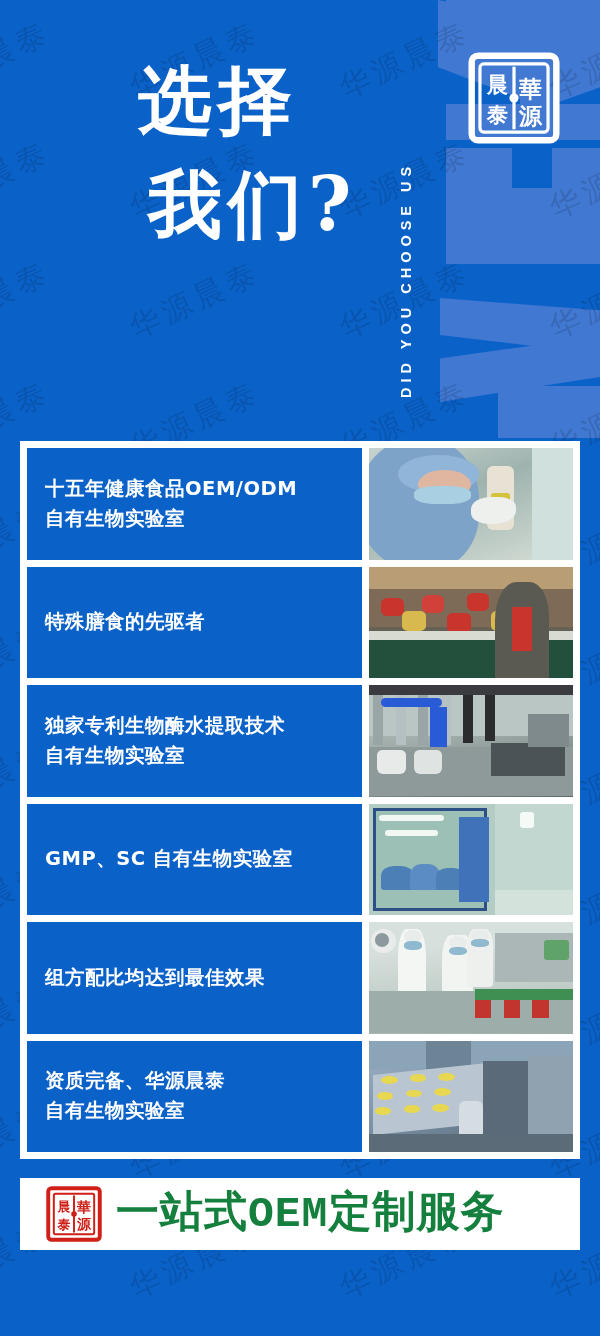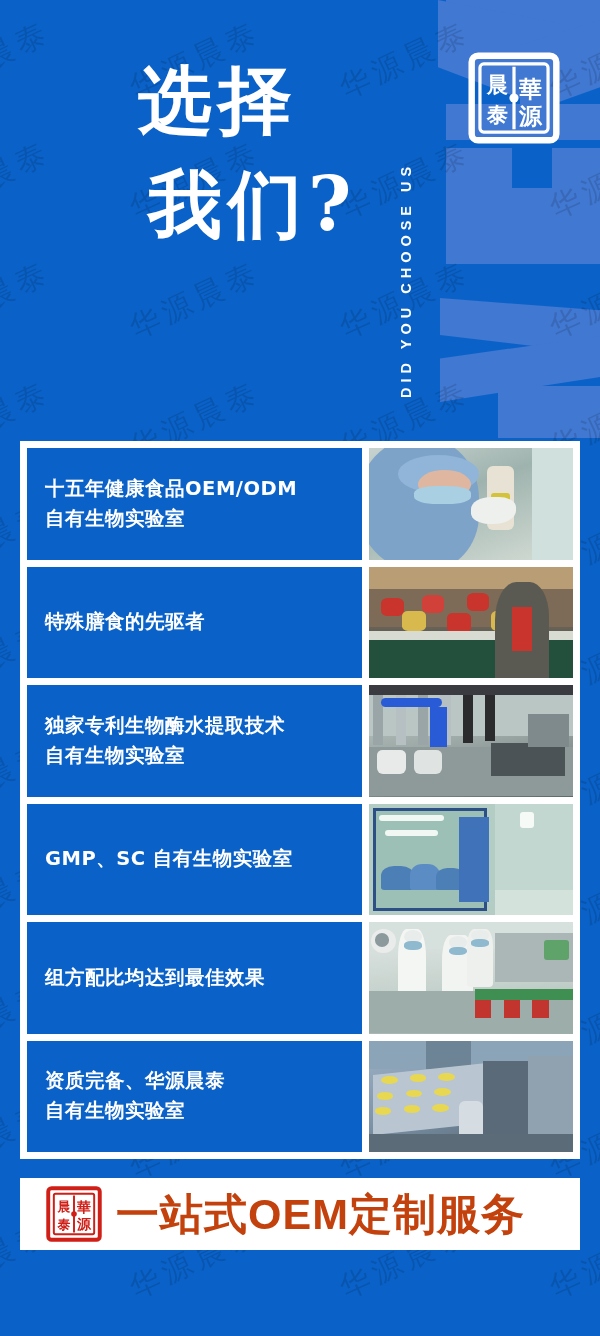--- a/index.html
+++ b/index.html
@@ -94,22 +94,22 @@
   
   .bottom-banner {
     position:absolute; left:20px; top:1178px;
     width:560px; height:72px; background:#ffffff;
     z-index:12;
     display:flex; align-items:center; padding-left:26px;
   }
   .banner-seal { width:56px; height:56px; flex:none; margin-right:14px; }
   .banner-seal svg { width:100%; height:100%; display:block; }
   .banner-text {
-    color:#c2410c;
-    font-family:Liberation Sans, sans-serif;
+    color:#15803d;
+    font-family:Liberation Mono, monospace;
     font-weight:700; font-size:43px; letter-spacing:1px;
     white-space:nowrap; line-height:1;
   }
 </style>
 </head>
 <body>
 
 <div id="poster">
 
   <div class="bg-deco">

